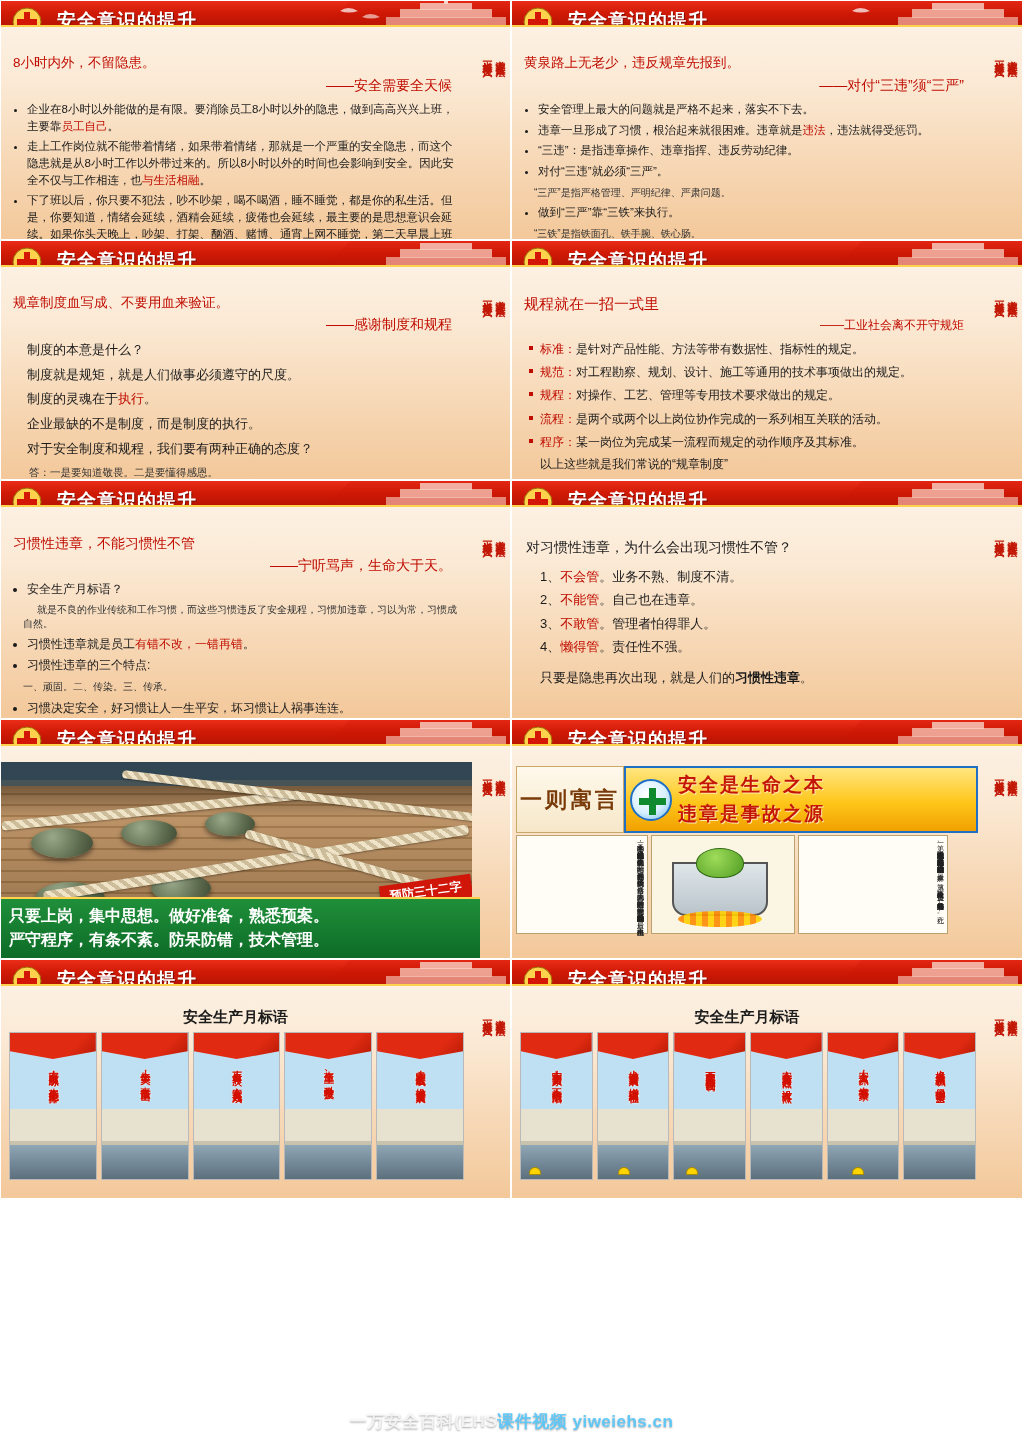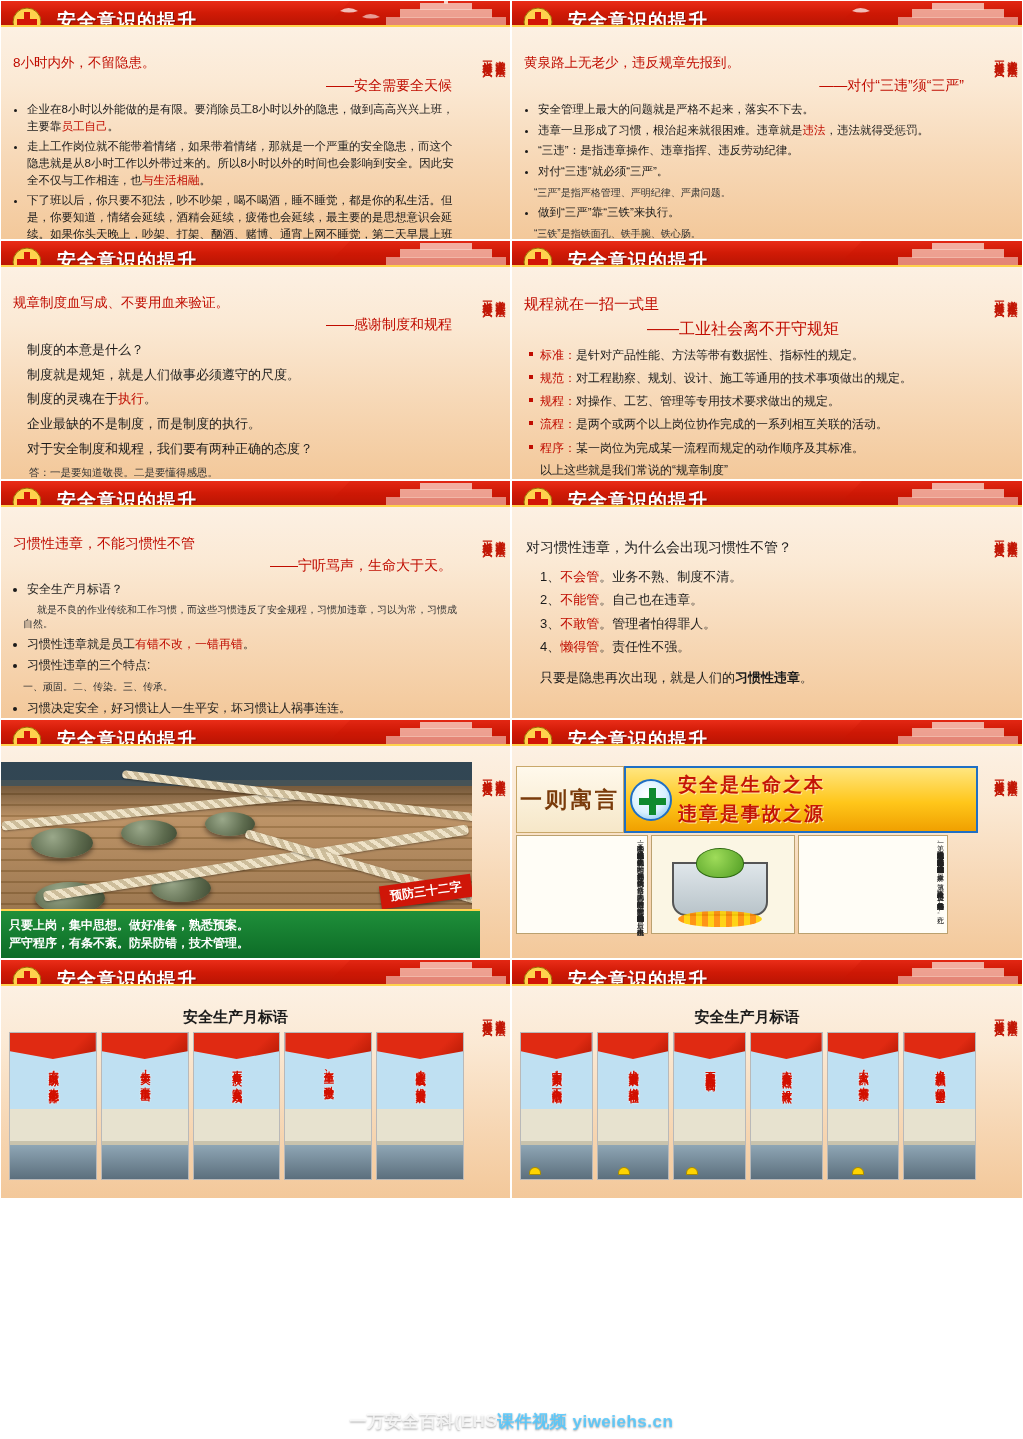--- a/index.html
+++ b/index.html
@@ -151,21 +151,21 @@
     transform: rotate(-8deg);
     box-shadow: 0 2px 3px rgba(0,0,0,.4);
   }
   .green-box {
     position: absolute;
     left: 0; bottom: 0;
     width: 479px;
     background: linear-gradient(to bottom,#1f8f3a,#0d6c27);
     color: #fff;
     font-weight: bold;
-    font-size: 12px;
+    font-size: 16px;
     padding: 5px 6px 6px 8px;
     line-height: 1.5;
     border-top: 2px solid #ffd24d;
   }
 
   
   .fable-top {
     display: flex; gap: 0;
     padding: 4px 4px 2px 4px;
   }
@@ -427,21 +427,21 @@
         <rect x="34" y="4" width="52" height="7" fill="#f8d2c6" opacity=".8"></rect>
       </svg>
       <div class="hdr-title">安全意识的提升</div>
     </div>
     <div class="side">
       <span class="vtext">当好第一责任人</span>
       <span class="vtext">遵守安全生产法</span>
     </div>
     <div class="body">
       <div class="lead" style="font-size:15px;">规程就在一招一式里</div>
-      <div class="sub" style="font-size:16px;text-align:center;">——工业社会离不开守规矩</div>
+      <div class="sub" style="font-size:12px;">——工业社会离不开守规矩</div>
       <ul class="bul sq" style="font-size:12px;line-height:1.6;">
         <li><span class="t-red-b">标准：</span><span>是针对产品性能、方法等带有数据性、指标性的规定。</span></li>
         <li><span class="t-red-b">规范：</span><span>对工程勘察、规划、设计、施工等通用的技术事项做出的规定。</span></li>
         <li><span class="t-red-b">规程：</span><span>对操作、工艺、管理等专用技术要求做出的规定。</span></li>
         <li><span class="t-red-b">流程：</span><span>是两个或两个以上岗位协作完成的一系列相互关联的活动。</span></li>
         <li><span class="t-red-b">程序：</span><span>某一岗位为完成某一流程而规定的动作顺序及其标准。</span></li>
       </ul>
       <div style="margin-left:18px;font-size:12px;">以上这些就是我们常说的“规章制度”</div>
     </div>
   </div>

